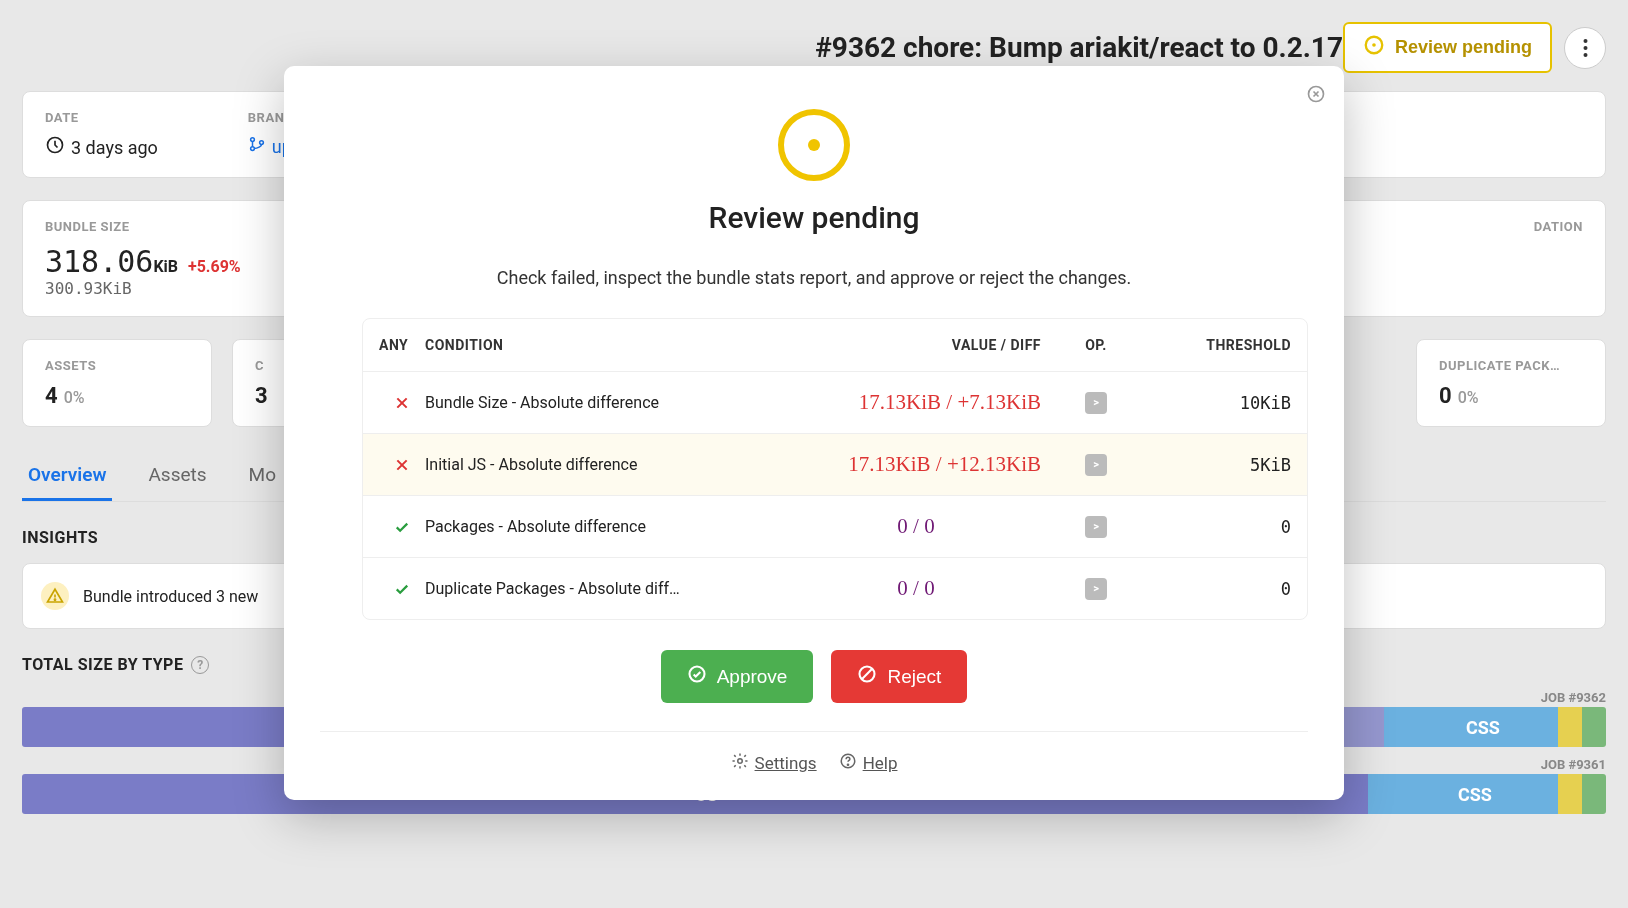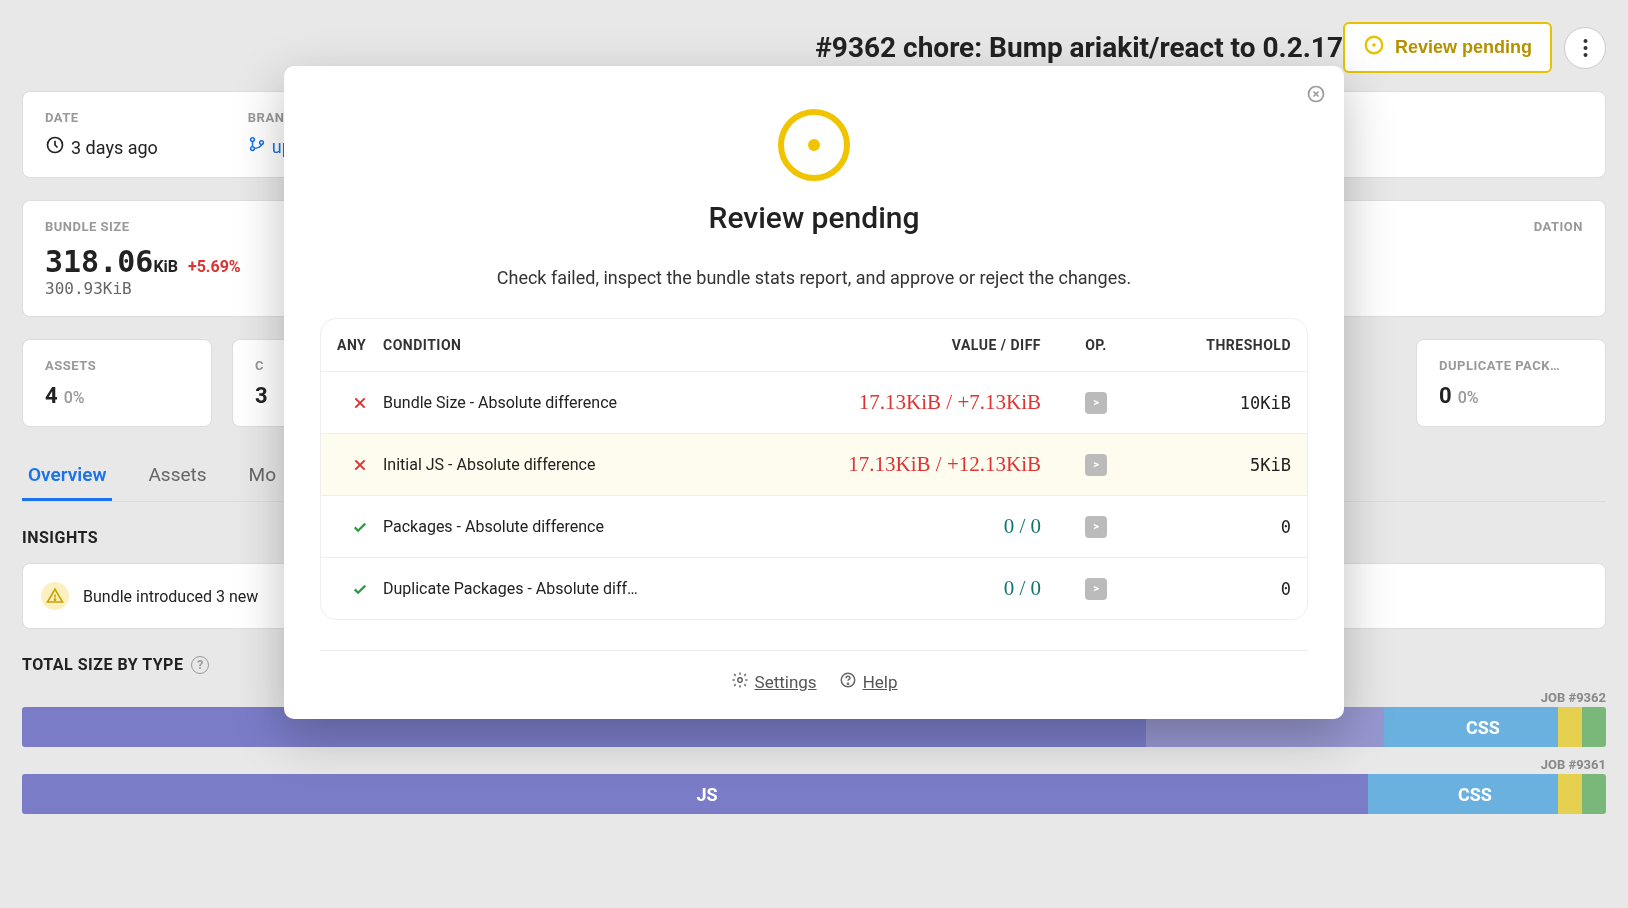--- a/index.html
+++ b/index.html
@@ -40,21 +40,21 @@
     background: #fff; border: 1px solid #ddd; border-radius: 8px;
     padding: 18px 22px;
   }
   .meta-card { margin-bottom: 22px; display: flex; gap: 90px; }
   .meta-label { font-size: 13px; font-weight: 700; color: #999; letter-spacing: 0.5px; margin-bottom: 10px; }
   .meta-val { display: flex; align-items: center; gap: 6px; font-size: 18px; text-align: right; }
   .branch-link { color: #1a73e8; }
 
   .metrics-row { display: flex; gap: 20px; margin-bottom: 22px; }
   .metric-card { flex: 1; }
-  .metric-main { font-size: 30px; font-weight: 700; font-family: ui-monospace, Menlo, Consolas, monospace; }
+  .metric-main { font-size: 30px; font-weight: 400; font-family: ui-monospace, Menlo, Consolas, monospace; }
   .metric-unit { font-size: 16px; font-weight: 700; }
   .metric-delta { font-size: 16px; font-weight: 700; color: #d33; margin-left: 6px; }
   .metric-sub { font-size: 16px; color: #666; font-family: ui-monospace, Menlo, Consolas, monospace; }
 
   .small-row { display: flex; gap: 20px; margin-bottom: 24px; }
   .small-card { width: 190px; }
   .small-val { font-size: 22px; font-weight: 700; }
   .small-pct { font-size: 16px; color: #999; margin-left: 6px; font-weight: 500; }
 
   .tabs { display: flex; gap: 30px; border-bottom: 1px solid #ddd; margin-bottom: 26px; }
@@ -91,39 +91,40 @@
   .modal-close {
     position: absolute; top: 18px; right: 18px;
     width: 20px; height: 20px;
     cursor: pointer; color: #999;
   }
   .modal-icon { margin: 0 auto 16px; width: 78px; height: 78px; }
   .modal-title { text-align: center; font-size: 30px; font-weight: 500; margin-bottom: 32px; }
   .modal-desc { text-align: center; font-size: 18px; color: #333; margin-bottom: 30px; }
 
   .cond-table {
-    border: 1px solid #eee; border-radius: 16px; overflow: hidden;
+    border: 1px solid #eee; border-radius: 8px; overflow: hidden;
     margin-bottom: 30px;
+    margin-left: 42px;
   }
   .cond-head, .cond-row {
     display: grid;
     grid-template-columns: 46px 1fr 260px 90px 150px;
     align-items: center;
     padding: 18px 16px;
   }
   .cond-head { font-size: 14px; font-weight: 700; letter-spacing: 0.5px; color: #333; }
   .cond-head .th-value { text-align: right; padding-right: 10px; }
   .cond-head .th-op { text-align: center; }
   .cond-head .th-thr { text-align: right; }
   .cond-row { border-top: 1px solid #eee; }
   .cond-row.fail2 { background: #fefbef; }
   .row-icon { display: flex; justify-content: center; }
   .cond-val { font-family: Liberation Serif, serif; font-size: 21px; text-align: right; padding-right: 10px; }
   .cond-val.red { color: #d33; }
-  .cond-val.green { color: #0f766e; }
+  .cond-val.green { color: #701a75; text-align: center; }
   .op-badge {
     width: 22px; height: 22px; background: #bbb; border-radius: 4px;
     display: flex; align-items: center; justify-content: center;
     color: #fff; font-size: 11px; font-weight: 700; margin: 0 auto;
   }
   .thr { font-family: ui-monospace, Menlo, Consolas, monospace; font-size: 17px; text-align: right; }
 
   .modal-actions { display: flex; justify-content: center; gap: 18px; margin-bottom: 28px; }
   .btn {
     padding: 14px 26px; border-radius: 6px; border: none;
@@ -345,20 +346,36 @@
             <div>Duplicate Packages - Absolute diff…</div>
             <div class="cond-val green">0 / 0</div>
             <div>
               <div class="op-badge">&gt;</div>
             </div>
             <div class="thr">0</div>
           </div>
         </div>
     </div>
 
+    <div class="modal-actions">
+      <button class="btn btn-approve">
+        <span><svg width="20" height="20" viewBox="0 0 24 24" fill="none" stroke="#fff" stroke-width="2.5">
+              <circle cx="12" cy="12" r="9"></circle>
+              <path d="M8 12.5l2.5 2.5L16 9.5"></path>
+            </svg></span>
+        <span>Approve</span>
+      </button>
+      <button class="btn btn-reject">
+        <span><svg width="20" height="20" viewBox="0 0 24 24" fill="none" stroke="#fff" stroke-width="2.5">
+              <circle cx="12" cy="12" r="9"></circle>
+              <line x1="5.5" y1="18.5" x2="18.5" y2="5.5"></line>
+            </svg></span>
+        <span>Reject</span>
+      </button>
+    </div>
 
     <div class="modal-footer">
       <a>
         <span><svg width="18" height="18" viewBox="0 0 24 24" fill="none" stroke="#666" stroke-width="2">
               <circle cx="12" cy="12" r="3"></circle>
               <path d="M12 2v3M12 19v3M4.2 4.2l2.1 2.1M17.7 17.7l2.1 2.1M2 12h3M19 12h3M4.2 19.8l2.1-2.1M17.7 6.3l2.1-2.1"></path>
             </svg></span>
         <span>Settings</span>
       </a>
       <a>

